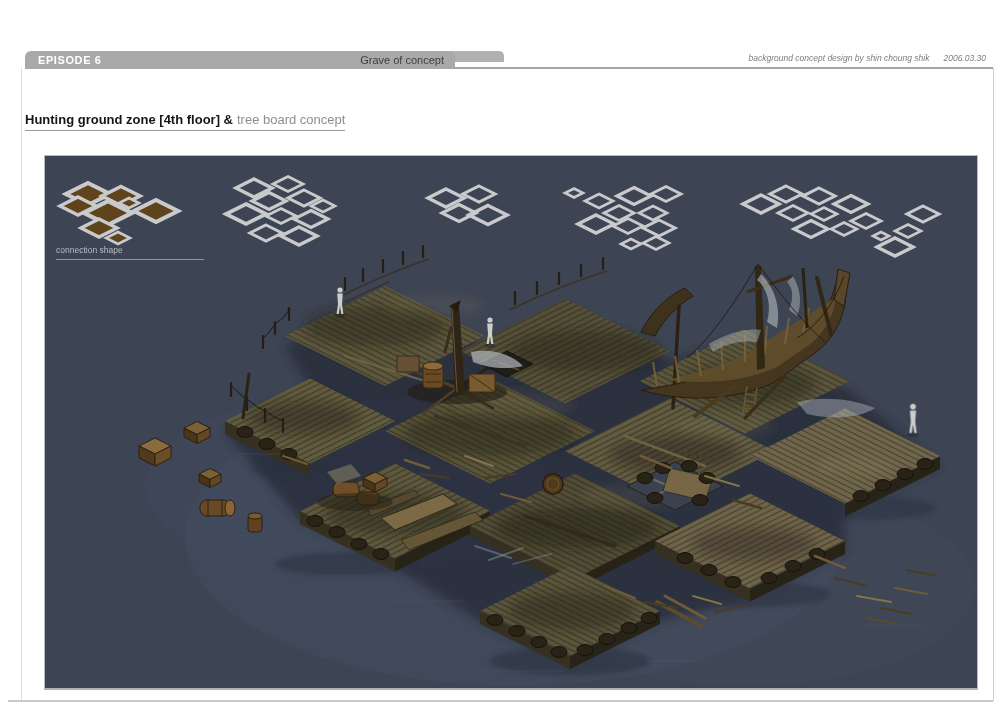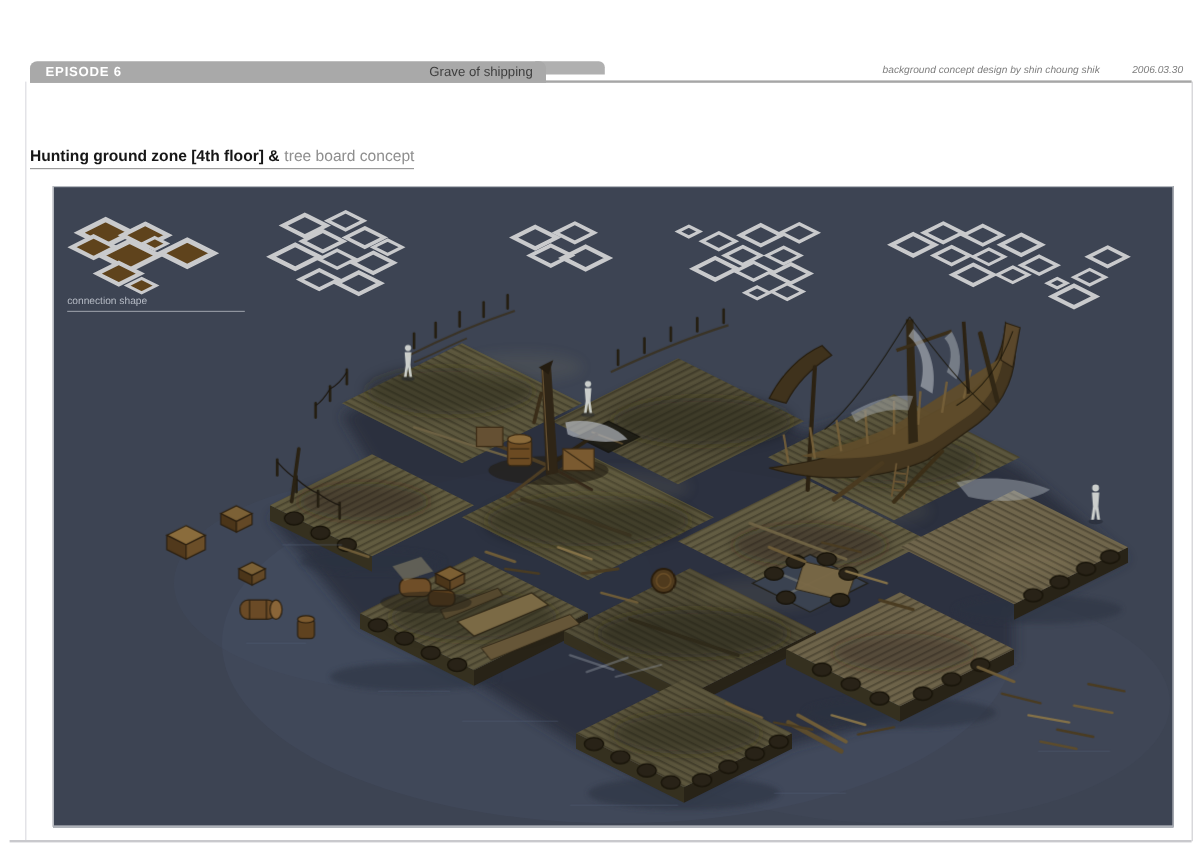--- a/index.html
+++ b/index.html
@@ -9,24 +9,24 @@
   .episode-bar{position:absolute;left:25px;top:51px;width:430px;height:18px;background:#a9a9a9;
 ed border-radius:6px 6px 0 0;border-radius:6px 6px 0 0;display:flex;align-items:center;
         justify-content:space-between;padding:0 11px 0 13px;box-sizing:border-box;z-index:3;}
   .episode-bar .episode{color:#ffffff;font-size:11px;font-weight:bold;letter-spacing:.6px;}
   .episode-bar .section{color:#3e3e3e;font-size:11px;}
   .bar-tab{position:absolute;left:446px;top:51px;width:58px;height:11px;background:#b0b0b0;
         border-radius:0 5px 0 0;z-index:2;}
   .header-rule{position:absolute;left:25px;top:67px;width:968px;height:2px;background:#a6a6a6;z-index:1;}
   .credit{position:absolute;left:500px;top:53px;width:486px;text-align:right;font-size:8.5px;
         font-style:italic;color:#7d7d7d;z-index:4;}
-  .credit .date{margin-left:27px;}
+  .credit .date{margin-left:14px;}
   .title{position:absolute;left:24px;top:66px;margin:0;font-size:30px;font-weight:400;
         color:#121212;letter-spacing:-.3px;}
-  .subtitle{position:absolute;left:25px;top:122px;font-size:13px;padding-bottom:3px;
+  .subtitle{position:absolute;left:25px;top:112px;font-size:13px;padding-bottom:3px;
         border-bottom:1px solid #9b9b9b;}
   .subtitle .sub-a{color:#161616;font-weight:bold;}
   .subtitle .sub-b{color:#8e8e8e;margin-left:4px;}
   
   .panel{position:absolute;left:44px;top:155px;width:932px;height:532px;background:#3d4453;
         border:1px solid #b6bac0;box-sizing:content-box;}
   .panel .layer{position:absolute;left:0;top:0;width:932px;height:532px;}
   .conn-label{position:absolute;left:11px;top:89px;width:148px;font-size:8.5px;
         color:#b7bcc6;padding-bottom:4px;border-bottom:1px solid #8f949e;}
   .panel-shadow{position:absolute;left:44px;top:688px;width:934px;height:2px;background:#aeb2b9;}
@@ -34,21 +34,21 @@
   .page-edge-left{position:absolute;left:21px;top:68px;width:1px;height:633px;background:#dddde1;}
   .bottom-rule{position:absolute;left:8px;top:700px;width:985px;height:2px;background:#c9c9cd;}
 </style>
 </head>
 <body>
 
 <div class="page">
 
   <div class="episode-bar">
     <span class="episode">EPISODE 6</span>
-    <span class="section">Grave of shipping</span>
+    <span class="section">Grave of concept</span>
   </div>
   <div class="bar-tab"></div>
   <div class="header-rule"></div>
   <div class="credit">
     <span>background concept design  by  shin choung shik</span><span class="date">2006.03.30</span>
   </div>
 
 
   <div class="subtitle">
     <span class="sub-a">Hunting ground zone [4th floor] &amp;</span><span class="sub-b">tree board concept</span>

